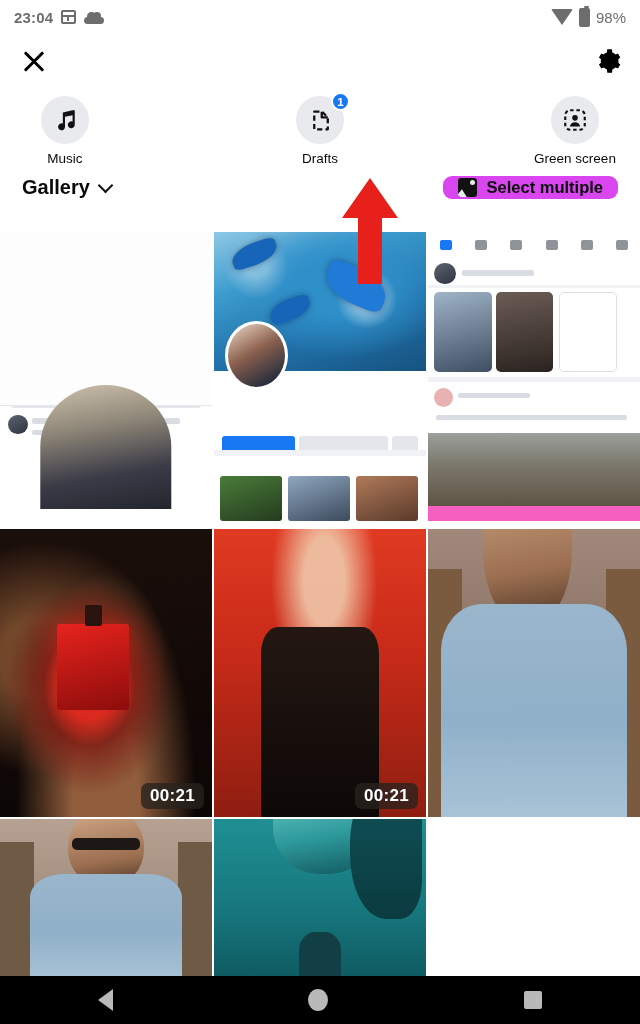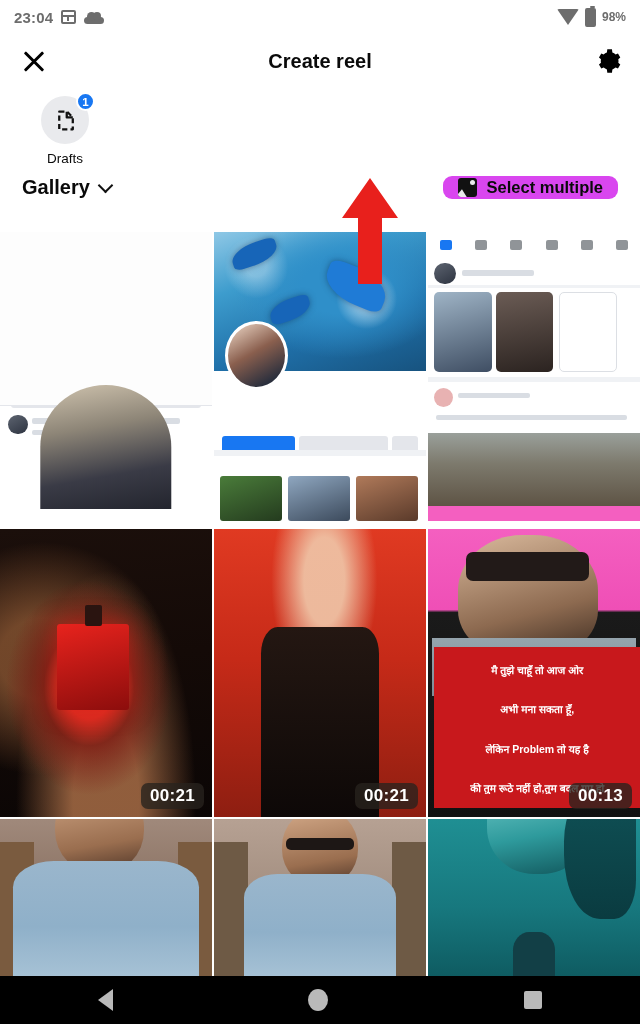--- a/index.html
+++ b/index.html
@@ -26,21 +26,21 @@
   .ico-cal:after { content:""; position:absolute; left:0; top:3px; width:100%; height:2px; background:#6d6d6d; }
   .ico-cal:before { content:""; position:absolute; left:4px; top:5px; width:2px; bottom:1px; background:#6d6d6d; }
   .ico-cloud { width:20px; height:13px; position:relative; }
   .ico-cloud span { position:absolute; background:#6d6d6d; }
   .ico-cloud .c1 { left:0; bottom:0; width:20px; height:7px; border-radius:4px; }
   .ico-cloud .c2 { left:3px; bottom:3px; width:9px; height:9px; border-radius:50%; }
   .ico-cloud .c3 { left:9px; bottom:4px; width:8px; height:8px; border-radius:50%; }
   .ico-wifi { width:0; height:0; border-left:11px solid transparent; border-right:11px solid transparent; border-top:16px solid #6d6d6d; border-radius:2px; }
   .ico-batt { width:11px; height:19px; border:2px solid #6d6d6d; border-radius:2px; position:relative; background:#6d6d6d; }
   .ico-batt:before { content:""; position:absolute; left:3px; top:-4px; width:5px; height:2px; background:#6d6d6d; border-radius:1px; }
-  .sb-pct { font-size:12px; font-weight:700; }
+  .sb-pct { font-size:15px; font-weight:400; }
 
   
   .header {
     height:54px; display:flex; align-items:center;
     padding:0 18px; position:relative; background:#fff;
   }
   .hdr-close { width:32px; height:32px; position:relative; cursor:pointer; }
   .hdr-close:before, .hdr-close:after {
     content:""; position:absolute; left:3px; top:15px;
     width:26px; height:3px; background:#000; border-radius:1px;
@@ -248,46 +248,63 @@
   </div>
   <div class="sb-right">
     <span class="ico-wifi"></span>
     <span class="ico-batt"></span>
     <span class="sb-pct">98%</span>
   </div>
 </div>
 
 <div class="header">
   <div class="hdr-close"></div>
-  <div class="hdr-title">Create reel</div>
   <div class="hdr-gear">
     <svg width="28" height="28" viewBox="0 0 24 24" aria-hidden="true">
       <path fill="#000" d="M12 8.2a3.8 3.8 0 1 0 0 7.6 3.8 3.8 0 0 0 0-7.6zm0 5.6a1.8 1.8 0 1 1 0-3.6 1.8 1.8 0 0 1 0 3.6z"></path>
       <path fill="#000" d="M21 12c0-.6-.06-1.1-.16-1.6l1.7-1.3-2-3.5-2 .8a7.8 7.8 0 0 0-2.8-1.6L15.4 2h-4l-.34 2.8a7.8 7.8 0 0 0-2.8 1.6l-2-.8-2 3.5 1.7 1.3c-.1.5-.16 1-.16 1.6s.06 1.1.16 1.6l-1.7 1.3 2 3.5 2-.8a7.8 7.8 0 0 0 2.8 1.6l.34 2.8h4l.34-2.8a7.8 7.8 0 0 0 2.8-1.6l2 .8 2-3.5-1.7-1.3c.1-.5.16-1 .16-1.6z"></path>
     </svg>
   </div>
 </div>
 
 <div class="toolbar">
 
 
+  <div class="tool">
+    <div class="tool-circle">
+      <svg width="26" height="26" viewBox="0 0 24 24" aria-hidden="true">
+        <path fill="#111" d="M19 3l-9 2.1v10.2a3.2 3.2 0 1 0 2 2.95V9.1l7-1.6v5.9a3.2 3.2 0 1 0 2 2.95V3z"></path>
+      </svg>
+    </div>
+    <div class="tool-label">Music</div>
+  </div>
 
 
   <div class="tool">
     <div class="tool-circle">
       <svg width="25" height="25" viewBox="0 0 24 24" aria-hidden="true">
         <path d="M6 3.5h7.5L19 9v11.5H6z" fill="none" stroke="#111" stroke-width="2.2" stroke-linejoin="round" stroke-dasharray="5 3"></path>
         <path d="M13.2 3.5V9H19" fill="none" stroke="#111" stroke-width="2.2" stroke-linejoin="round"></path>
       </svg>
       <span class="badge">1</span>
     </div>
     <div class="tool-label">Drafts</div>
   </div>
 
 
+  <div class="tool">
+    <div class="tool-circle">
+      <svg width="26" height="26" viewBox="0 0 24 24" aria-hidden="true">
+        <rect x="3" y="3" width="18" height="18" rx="4.5" fill="none" stroke="#111" stroke-width="2" stroke-dasharray="3.2 2.6"></rect>
+        <circle cx="12" cy="10" r="2.6" fill="#111"></circle>
+        <path fill="#111" d="M7.2 18c.5-2.6 2.4-4 4.8-4s4.3 1.4 4.8 4z"></path>
+      </svg>
+    </div>
+    <div class="tool-label">Green screen</div>
+  </div>
 
 </div>
 
 <div class="gallery-bar">
   <div class="gallery-left">
     <span class="gallery-title">Gallery</span>
     <span class="chev"></span>
   </div>
   <div class="select-multiple">
     <span class="sm-ico"></span>
@@ -374,34 +391,20 @@
         <div class="bottle"></div>
       </div>
     <span class="dur">00:21</span>
   </div>
 
   <div class="cell">
     <div class="vid-red"></div>
     <span class="dur">00:21</span>
   </div>
 
-  <div class="cell">
-    <div class="vid-hindi">
-      <div class="head"></div>
-      <div class="glasses"></div>
-      <div class="shirt"></div>
-      <div class="hindi-box">
-        <div class="hindi-line">मै तुझे चाहूँ तो आज ओर</div>
-        <div class="hindi-line">अभी मना सकता हूँ,</div>
-        <div class="hindi-line">लेकिन Problem तो यह है</div>
-        <div class="hindi-line">की तुम रूठे नहीं हो,तुम बदल गए हो</div>
-      </div>
-    </div>
-    <span class="dur">00:13</span>
-  </div>
 
   <div class="cell">
     <div class="vid-man-chair">
       <div class="chair-l"></div>
         <div class="chair-r"></div>
       <div class="f"></div>
         <div class="t"></div>
     </div>
   </div>
 

